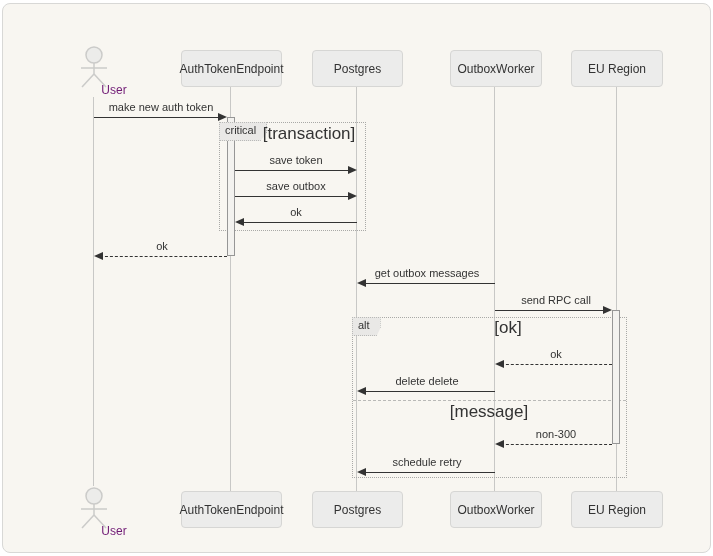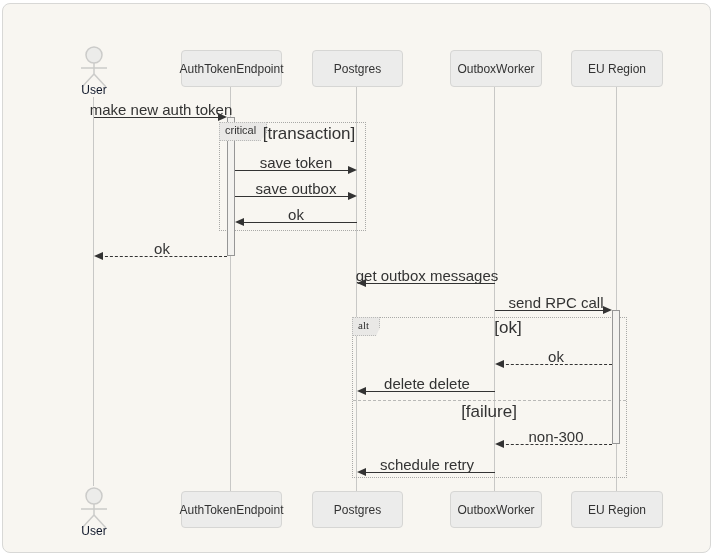--- a/index.html
+++ b/index.html
@@ -3,26 +3,26 @@
 <meta charset="utf-8">
 <style>
   html,body{margin:0;padding:0;background:#ffffff;}
   #stage{position:relative;width:713px;height:556px;background:#ffffff;overflow:hidden;
          font-family:"Liberation Sans",sans-serif;color:#333333;}
   #frame{position:absolute;left:2px;top:3px;right:2px;bottom:3px;background:#f8f6f1;
          border:1px solid #d8d8d6;border-radius:8px;}
   .actor-box{position:absolute;height:37px;background:#ececeb;border:1px solid #d6d6d4;
          border-radius:4px;display:flex;align-items:center;justify-content:center;
          font-size:12px;color:#333;box-sizing:border-box;z-index:4;}
-  .actor-label{position:absolute;transform:translateX(-50%);font-size:12px;color:#0f172a;
-         white-space:nowrap;z-index:4;}
+  .actor-label{position:absolute;transform:translateX(-50%);font-size:12px;color:#701a75;
+         white-space:nowrap;z-index:4;margin-left:20px;}
   .lifeline{position:absolute;width:1px;background:#c8c8c6;z-index:0;}
   .activation{position:absolute;width:8px;background:#f3f2ef;border:1px solid #969696;
          box-sizing:border-box;z-index:2;}
-  .msg-label{position:absolute;transform:translateX(-50%);font-size:15px;color:#333;
+  .msg-label{position:absolute;transform:translateX(-50%);font-size:11px;color:#333;
          white-space:nowrap;z-index:3;}
   .msg-line{position:absolute;height:0;border-top:1px solid #333;z-index:3;}
   .msg-line.dashed{border-top-style:dashed;}
   .arrow-right{position:absolute;width:0;height:0;border-top:4px solid transparent;
          border-bottom:4px solid transparent;border-left:9px solid #333;z-index:3;}
   .arrow-left{position:absolute;width:0;height:0;border-top:4px solid transparent;
          border-bottom:4px solid transparent;border-right:9px solid #333;z-index:3;}
   .block{position:absolute;border:1px dotted #a9a9a7;box-sizing:border-box;z-index:1;}
   .block-label{position:absolute;background:#e9e8e6;border:1px dotted #b9b9b7;
          font-size:11px;color:#333;padding:1px 10px 3px 5px;line-height:13px;
@@ -69,24 +69,24 @@
   </div>
 
   <div class="activation" style="left:227px;top:117px;height:139px;"></div>
   <div class="activation" style="left:612px;top:310px;height:134px;"></div>
 
   <div class="block" style="left:219px;top:122px;width:147px;height:109px;"></div>
   <div class="block-label" style="left:219px;top:122px;">critical</div>
   <div class="section-label" style="left:309px;top:124px;">[transaction]</div>
 
   <div class="block" style="left:352px;top:317px;width:275px;height:161px;"></div>
-  <div class="block-label" style="left:352px;top:317px;font-family:Liberation Serif, serif;">alt</div>
+  <div class="block-label" style="left:352px;top:317px;">alt</div>
   <div class="section-label" style="left:508px;top:318px;">[ok]</div>
   <div class="divider" style="left:353px;top:400px;width:273px;"></div>
-  <div class="section-label" style="left:489px;top:402px;">[failure]</div>
+  <div class="section-label" style="left:489px;top:402px;">[message]</div>
 
   <div>
     <div class="msg-label" style="left:161px;top:101px;">make new auth token</div>
     <div class="msg-line" style="left:94px;top:117px;width:127px;"></div>
     <div class="arrow-right" style="left:218px;top:113px;"></div>
   </div>
 
   <div>
     <div class="msg-label" style="left:296px;top:154px;text-align:center;">save token</div>
     <div class="msg-line" style="left:235px;top:170px;width:116px;"></div>

